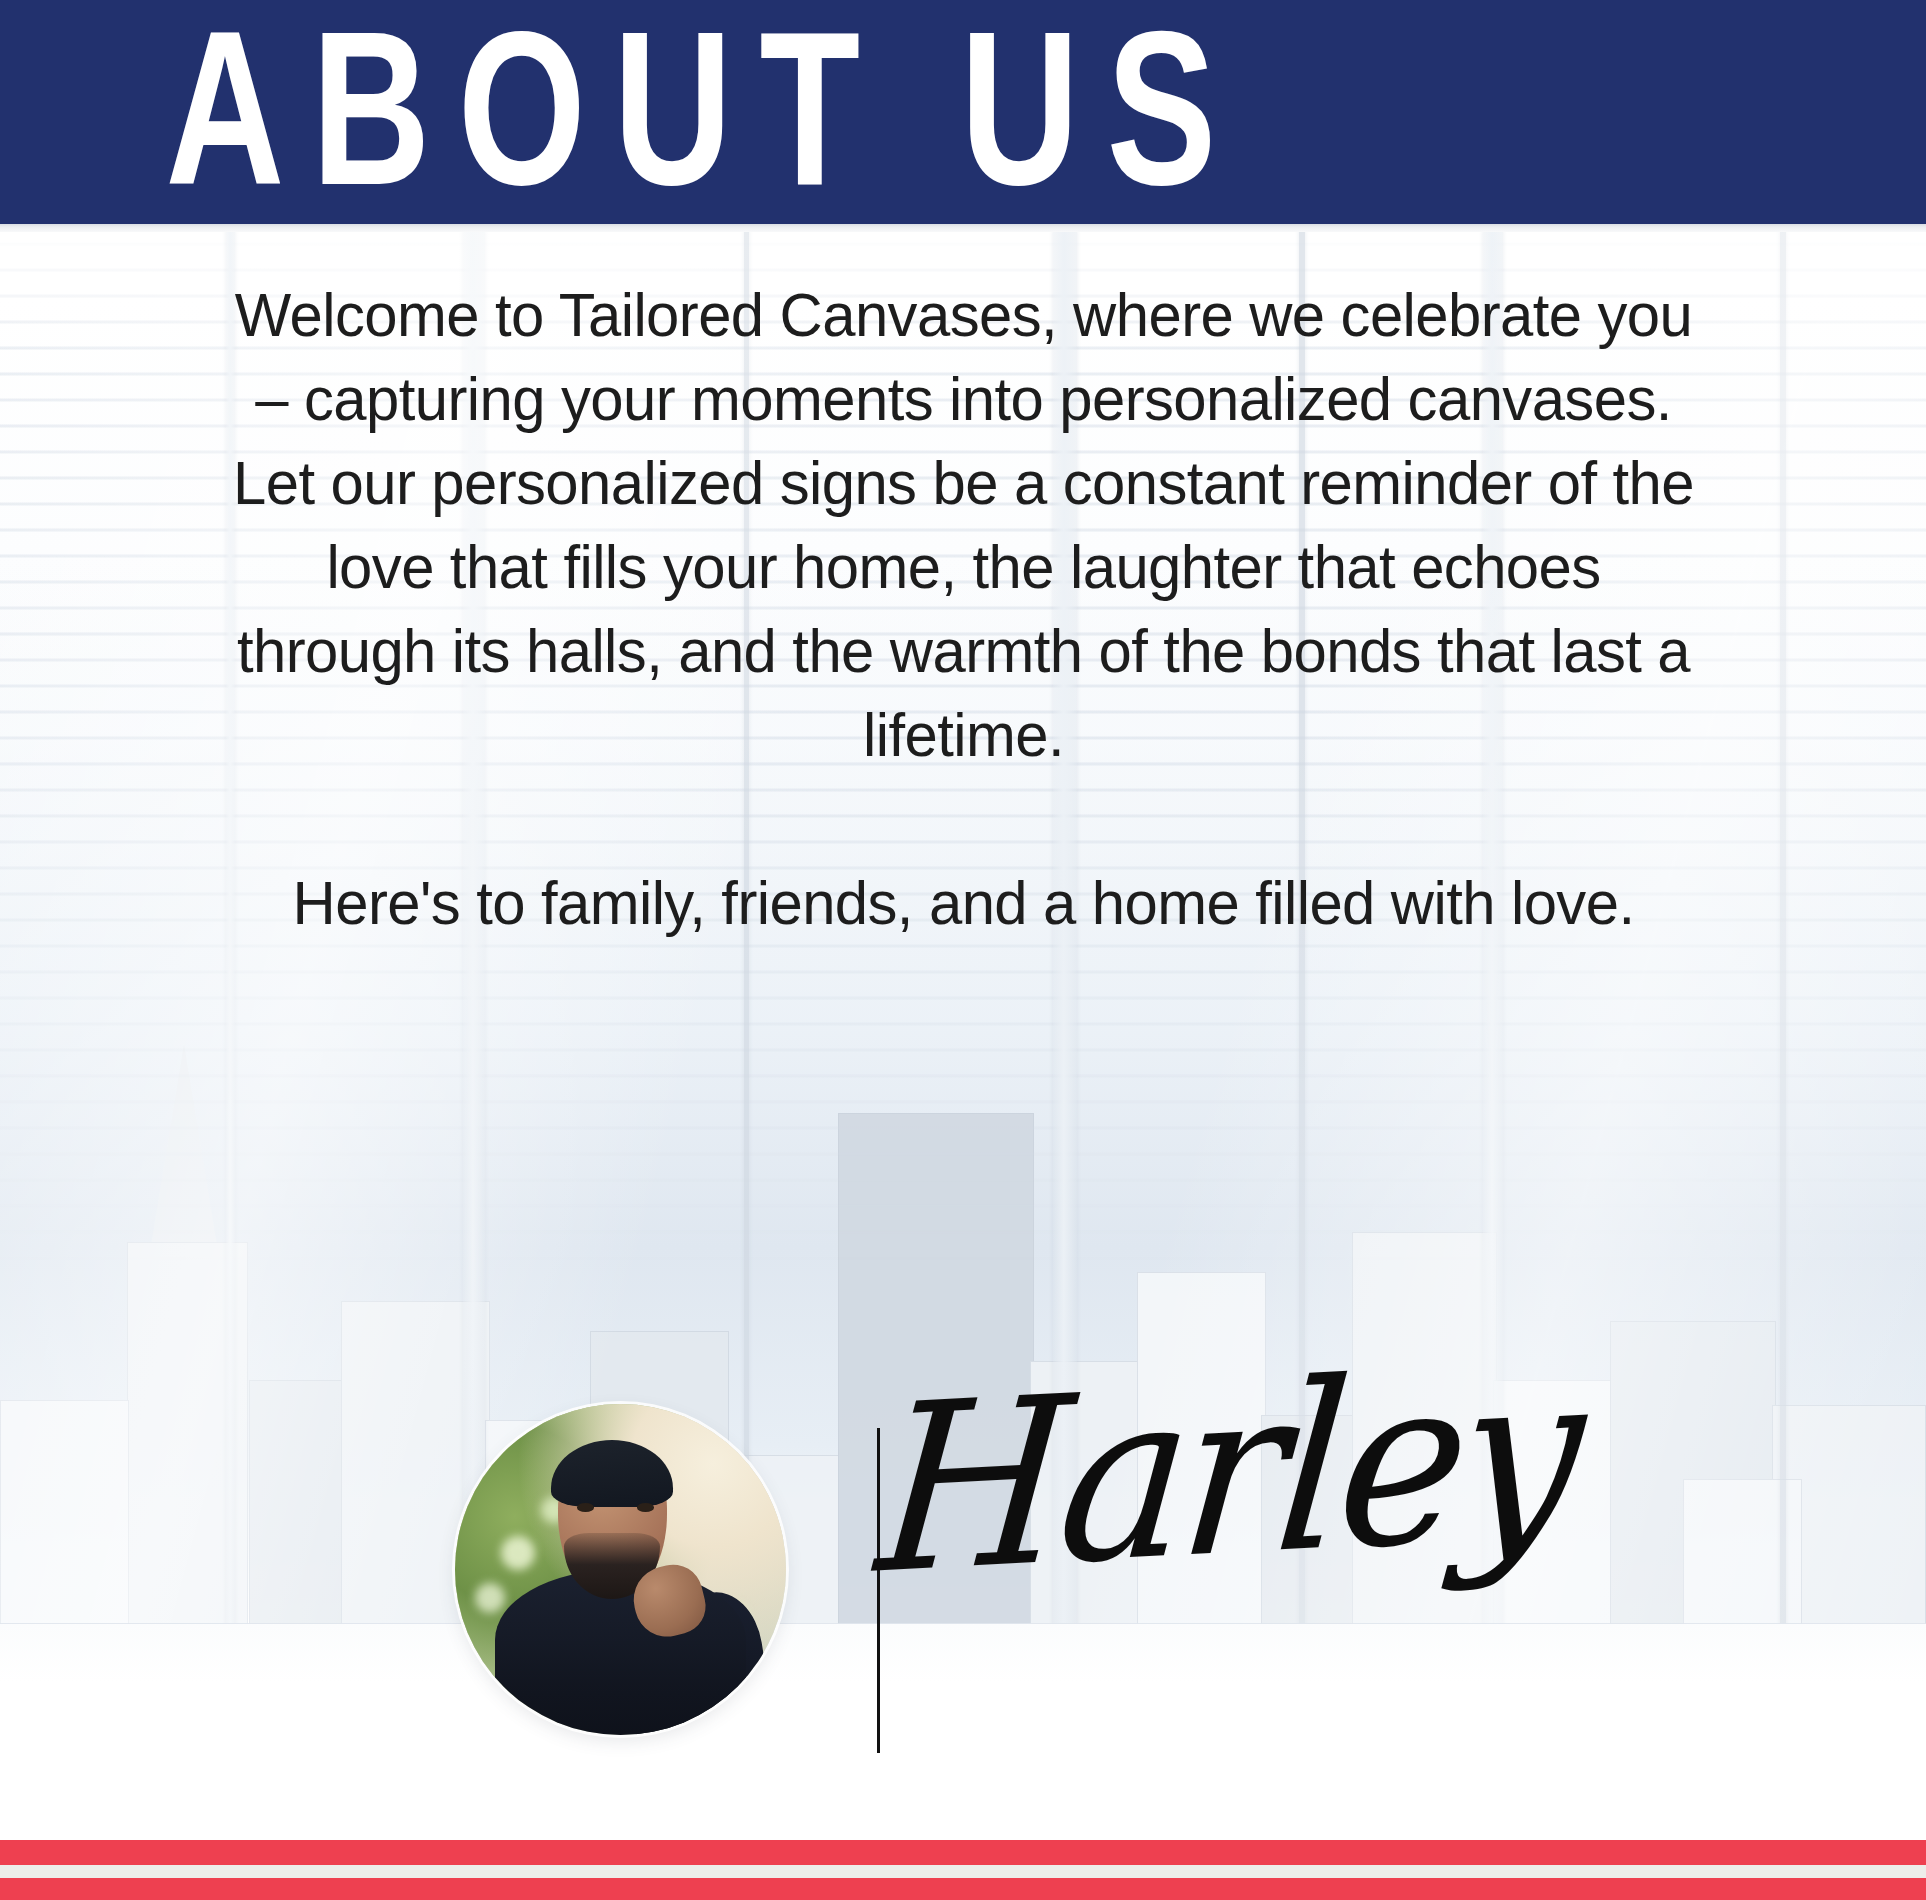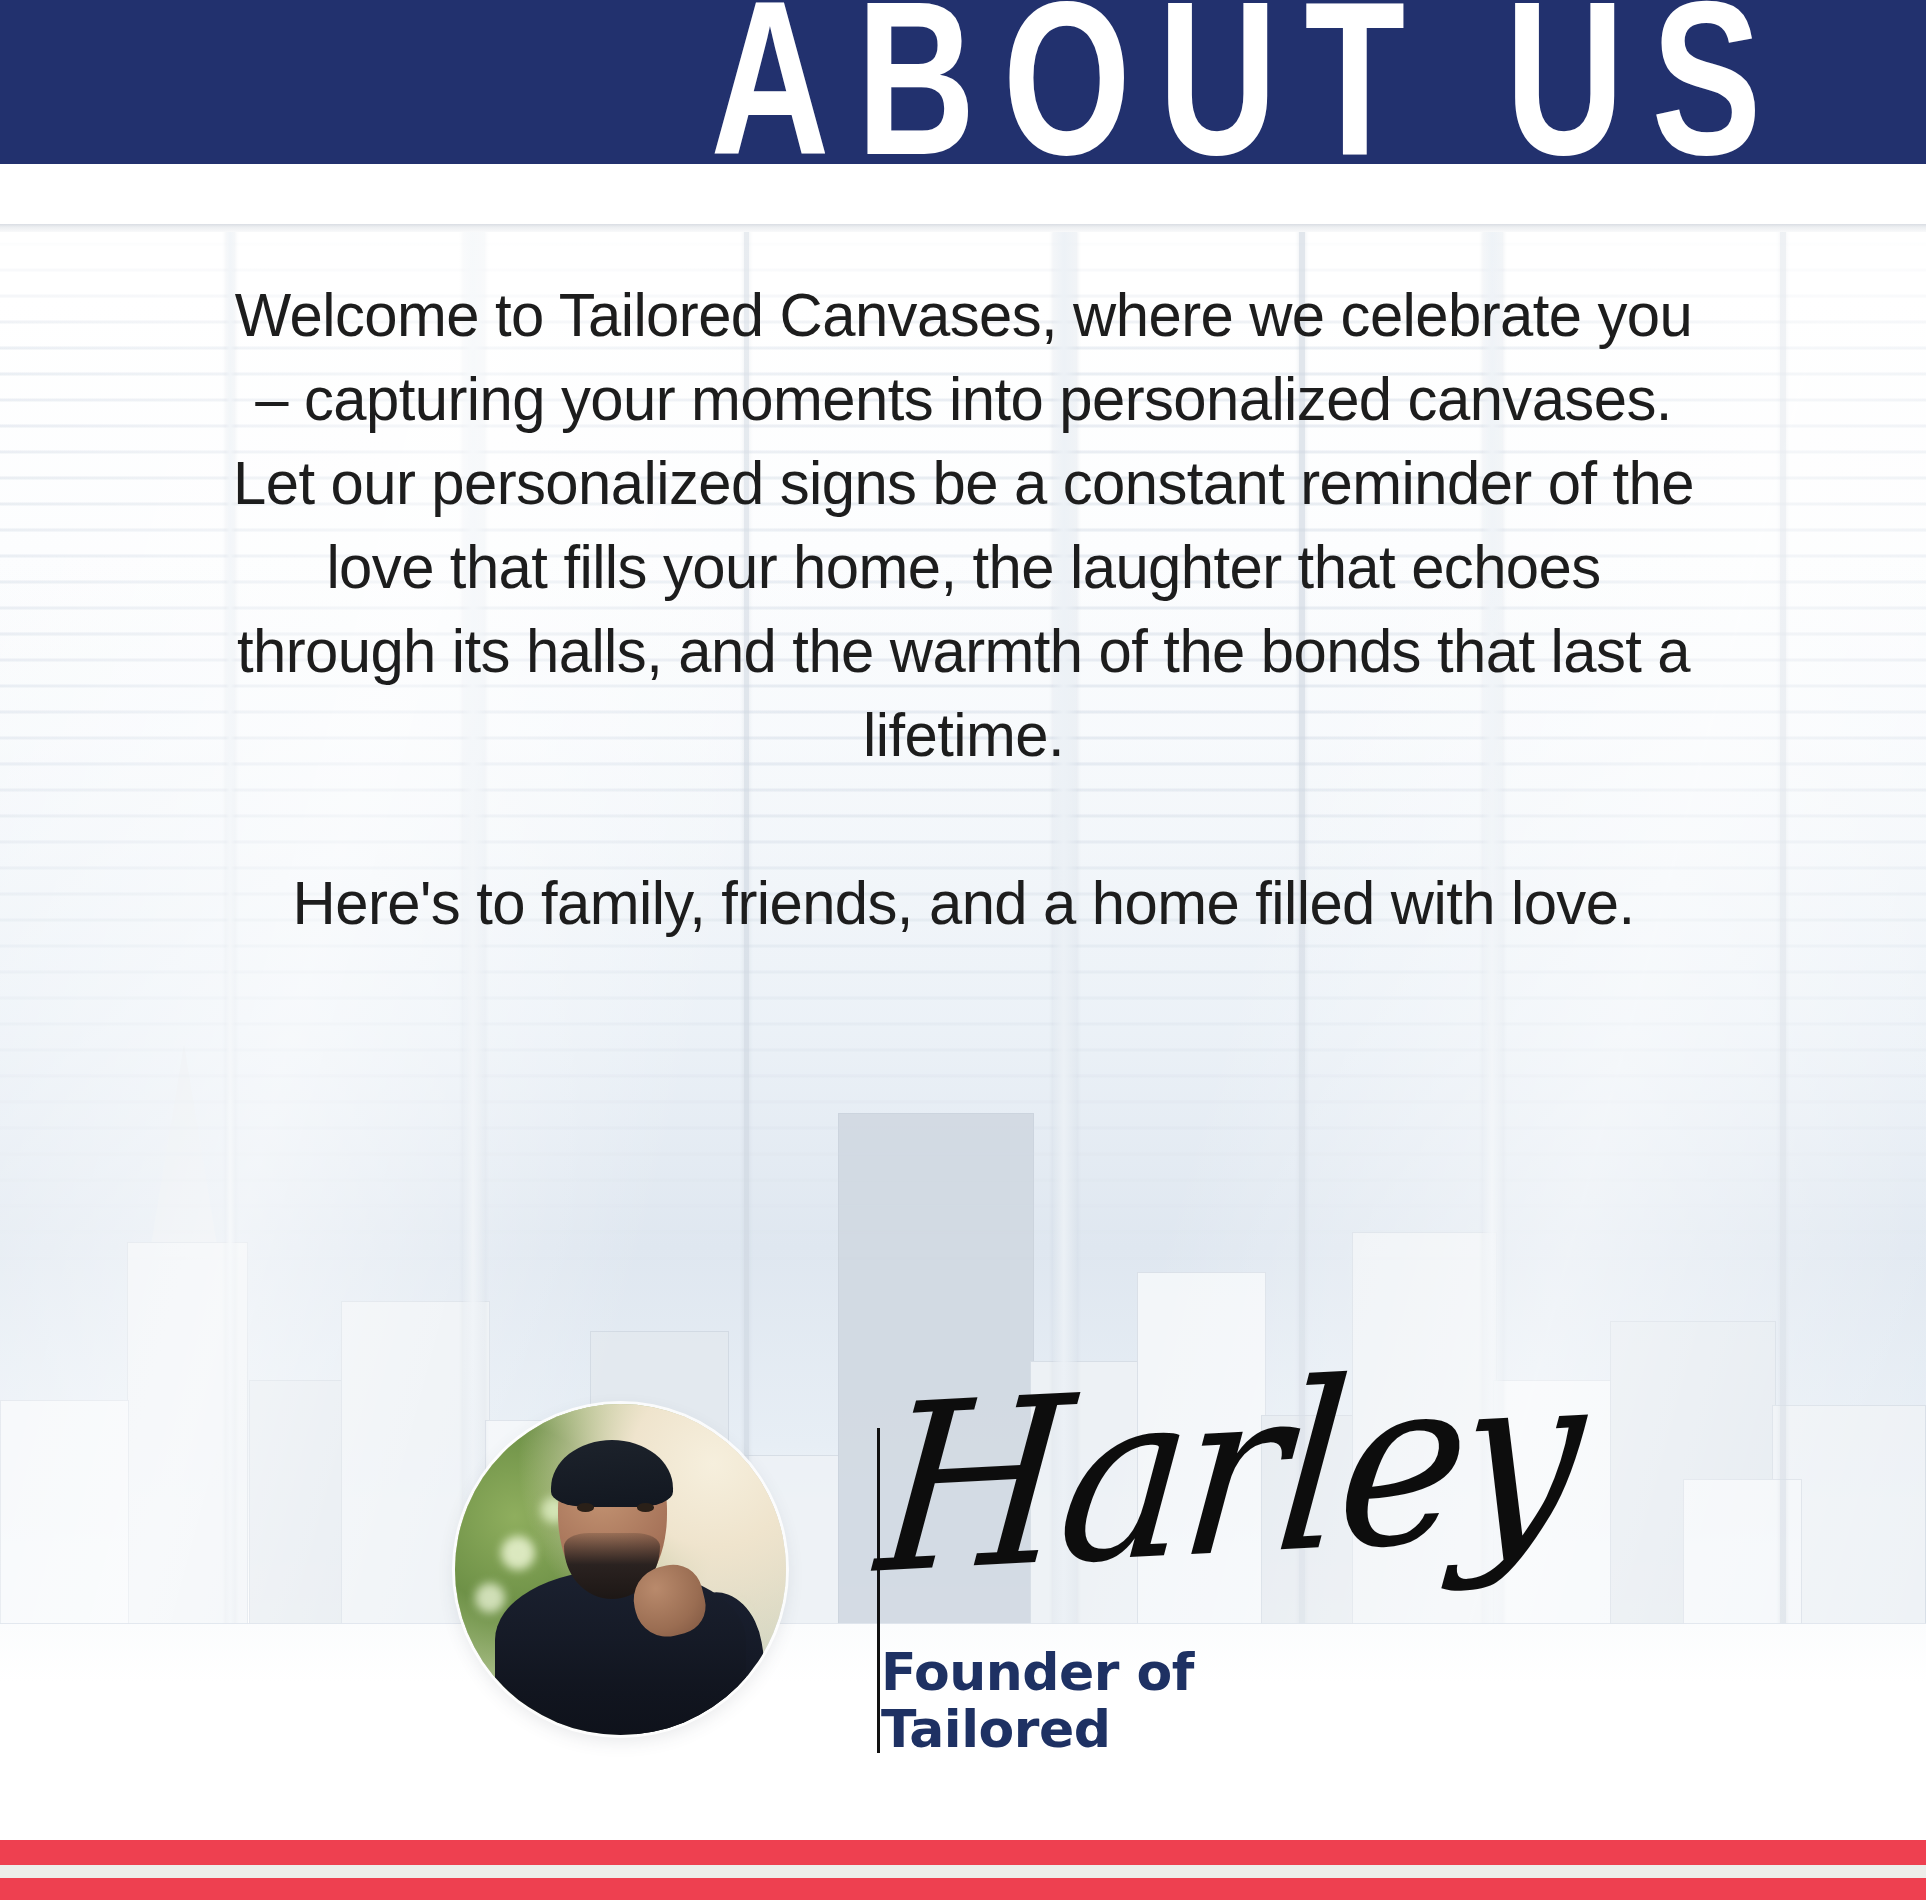--- a/index.html
+++ b/index.html
@@ -102,23 +102,23 @@
   
   .bg-floor {
     top:1624px; height:277px;
     background:linear-gradient(to bottom, #fbfcfd 0px, #ffffff 59px, #ffffff 277px);
     box-shadow:0 -1px 0 rgba(224,230,237,.9);
   }
 
   
   .header-band {
     position:absolute; left:0; top:0;
-    width:1927px; height:164px;
+    width:1927px; height:224px;
     background:#22316e;
-    display:flex; align-items:center; justify-content:flex-end;
+    display:flex; align-items:center; justify-content:flex-start;
     overflow:hidden;
   }
   .header-title {
     color:#ffffff;
     font-family:"Liberation Sans", sans-serif;
     font-weight:700;
     font-size:206px;
     line-height:198px;
     letter-spacing:34px;
     text-indent:34px;
@@ -327,21 +327,20 @@
     <div class="eye" style="left:55%;"></div>
     <div class="ph-beard"></div>
     <div class="ph-hand"></div>
   </div>
 
   <div class="sig-divider"></div>
 
   <div class="sig-wrap">
     <div class="sig-name">Harley</div>
     <div class="sig-role">
-      <div>Founder of Tailored</div>
     </div>
   </div>
 
   <div class="red-bar red-bar-top"></div>
   <div class="red-gap"></div>
   <div class="red-bar red-bar-bottom"></div>
 
 </div>
 
 

